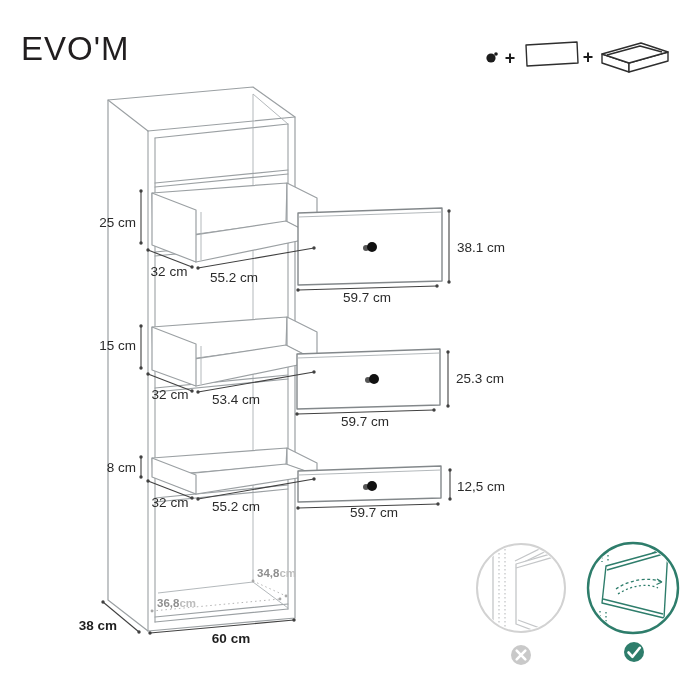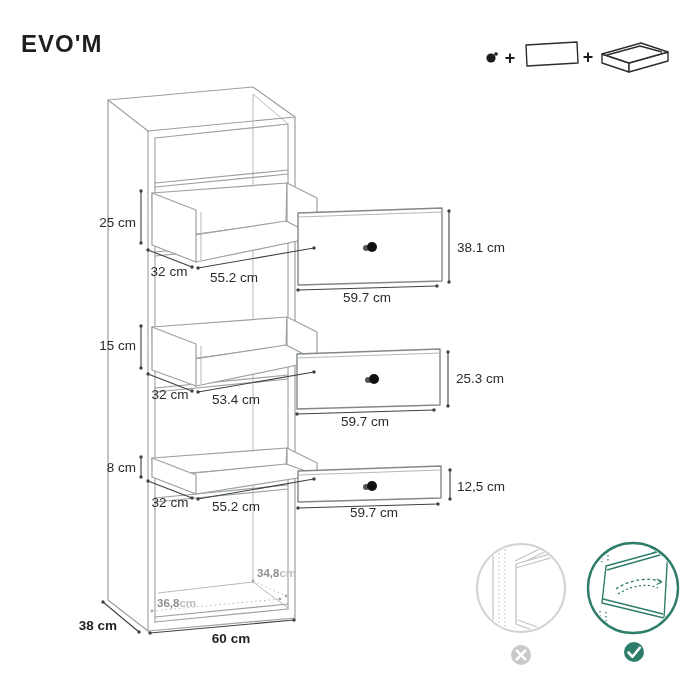--- a/index.html
+++ b/index.html
@@ -1,18 +1,18 @@
 <!DOCTYPE html>
 <html><head>
 <meta charset="utf-8">
 <style>
   html,body{margin:0;padding:0;}
   body{width:700px;height:700px;background:#ffffff;position:relative;overflow:hidden;
        font-family:"Liberation Sans",sans-serif;}
-  .logo{position:absolute;left:21px;top:30px;font-size:24px;font-weight:700;
+  .logo{position:absolute;left:21px;top:30px;font-size:33px;font-weight:400;
         letter-spacing:1px;color:#211e1f;}
   svg{position:absolute;left:0;top:0;}
   .face{fill:#ffffff;stroke:#9ba0a3;stroke-width:1.2;stroke-linejoin:round;}
   .ln{stroke:#9ba0a3;stroke-width:1.1;fill:none;stroke-linecap:round;}
   .lnt{stroke:#aab0b3;stroke-width:0.9;fill:none;}
   .pnl{fill:#ffffff;stroke:#83888b;stroke-width:1.4;stroke-linejoin:round;}
   .dim{stroke:#414141;stroke-width:1.1;fill:none;}
   .dot{fill:#414141;}
   .lbl{font-size:13.5px;fill:#2b2b2b;}
   .lblb{font-size:13.5px;fill:#1f1f1f;font-weight:bold;}

